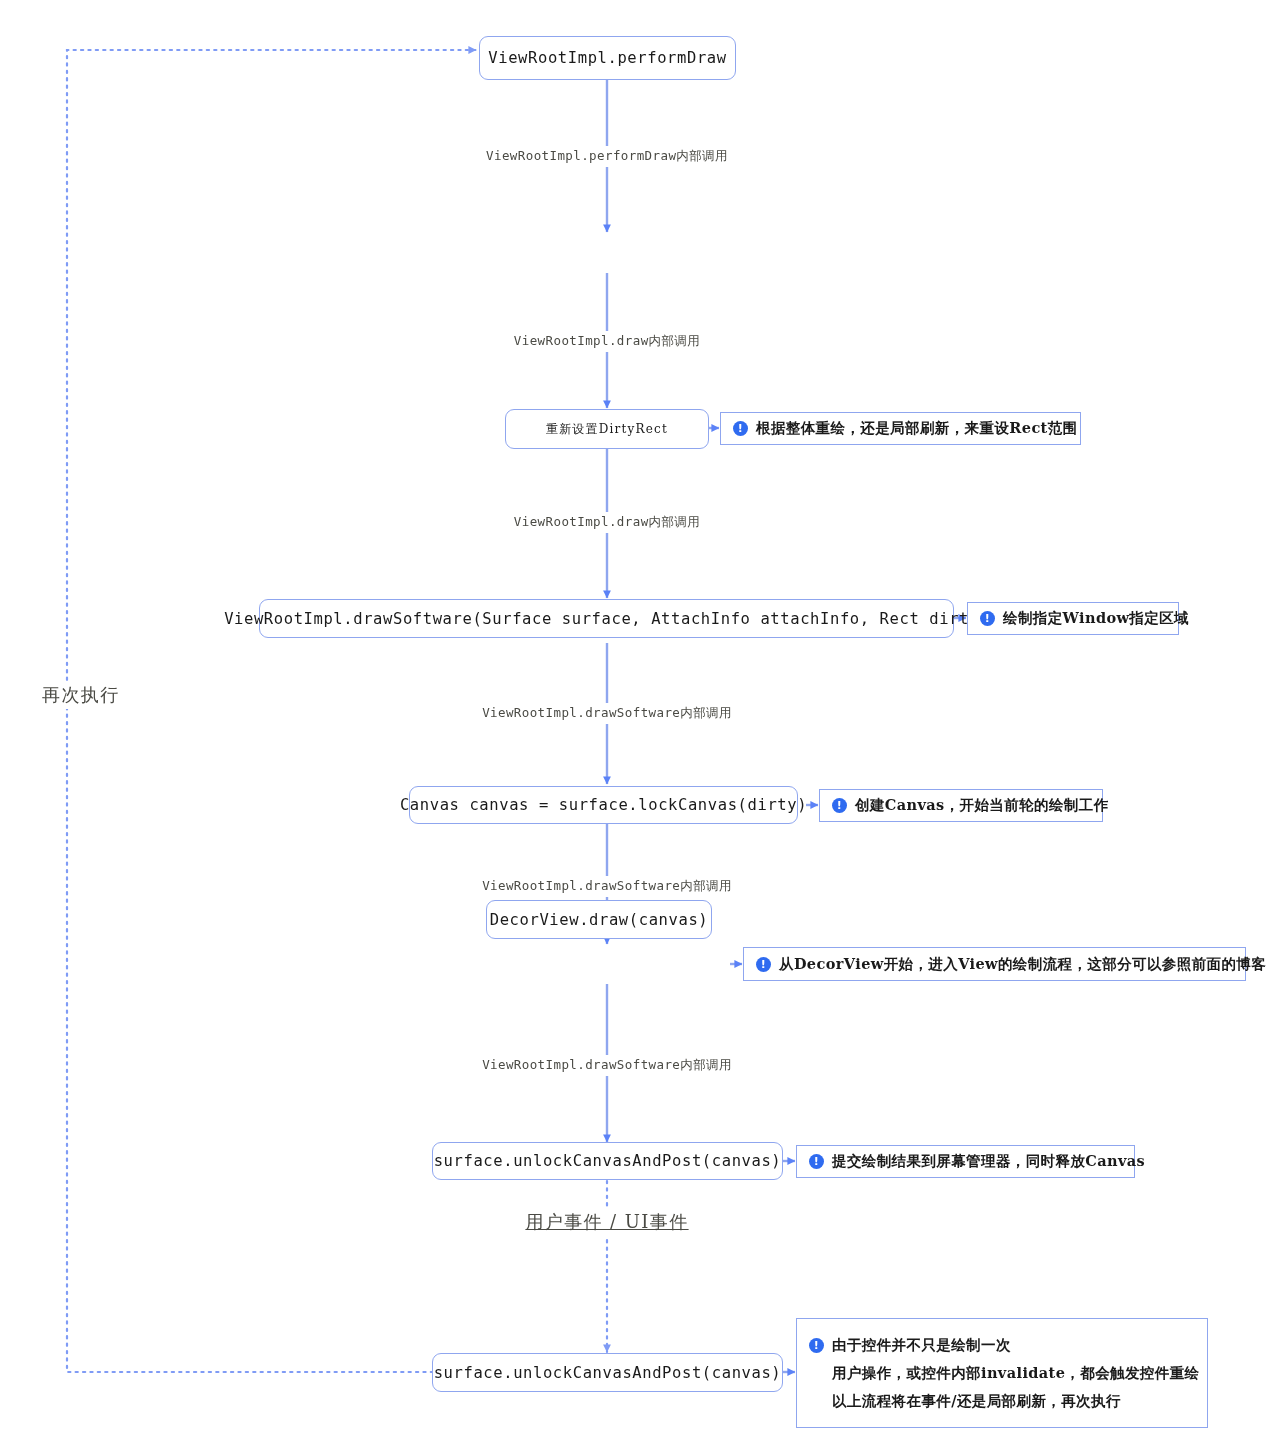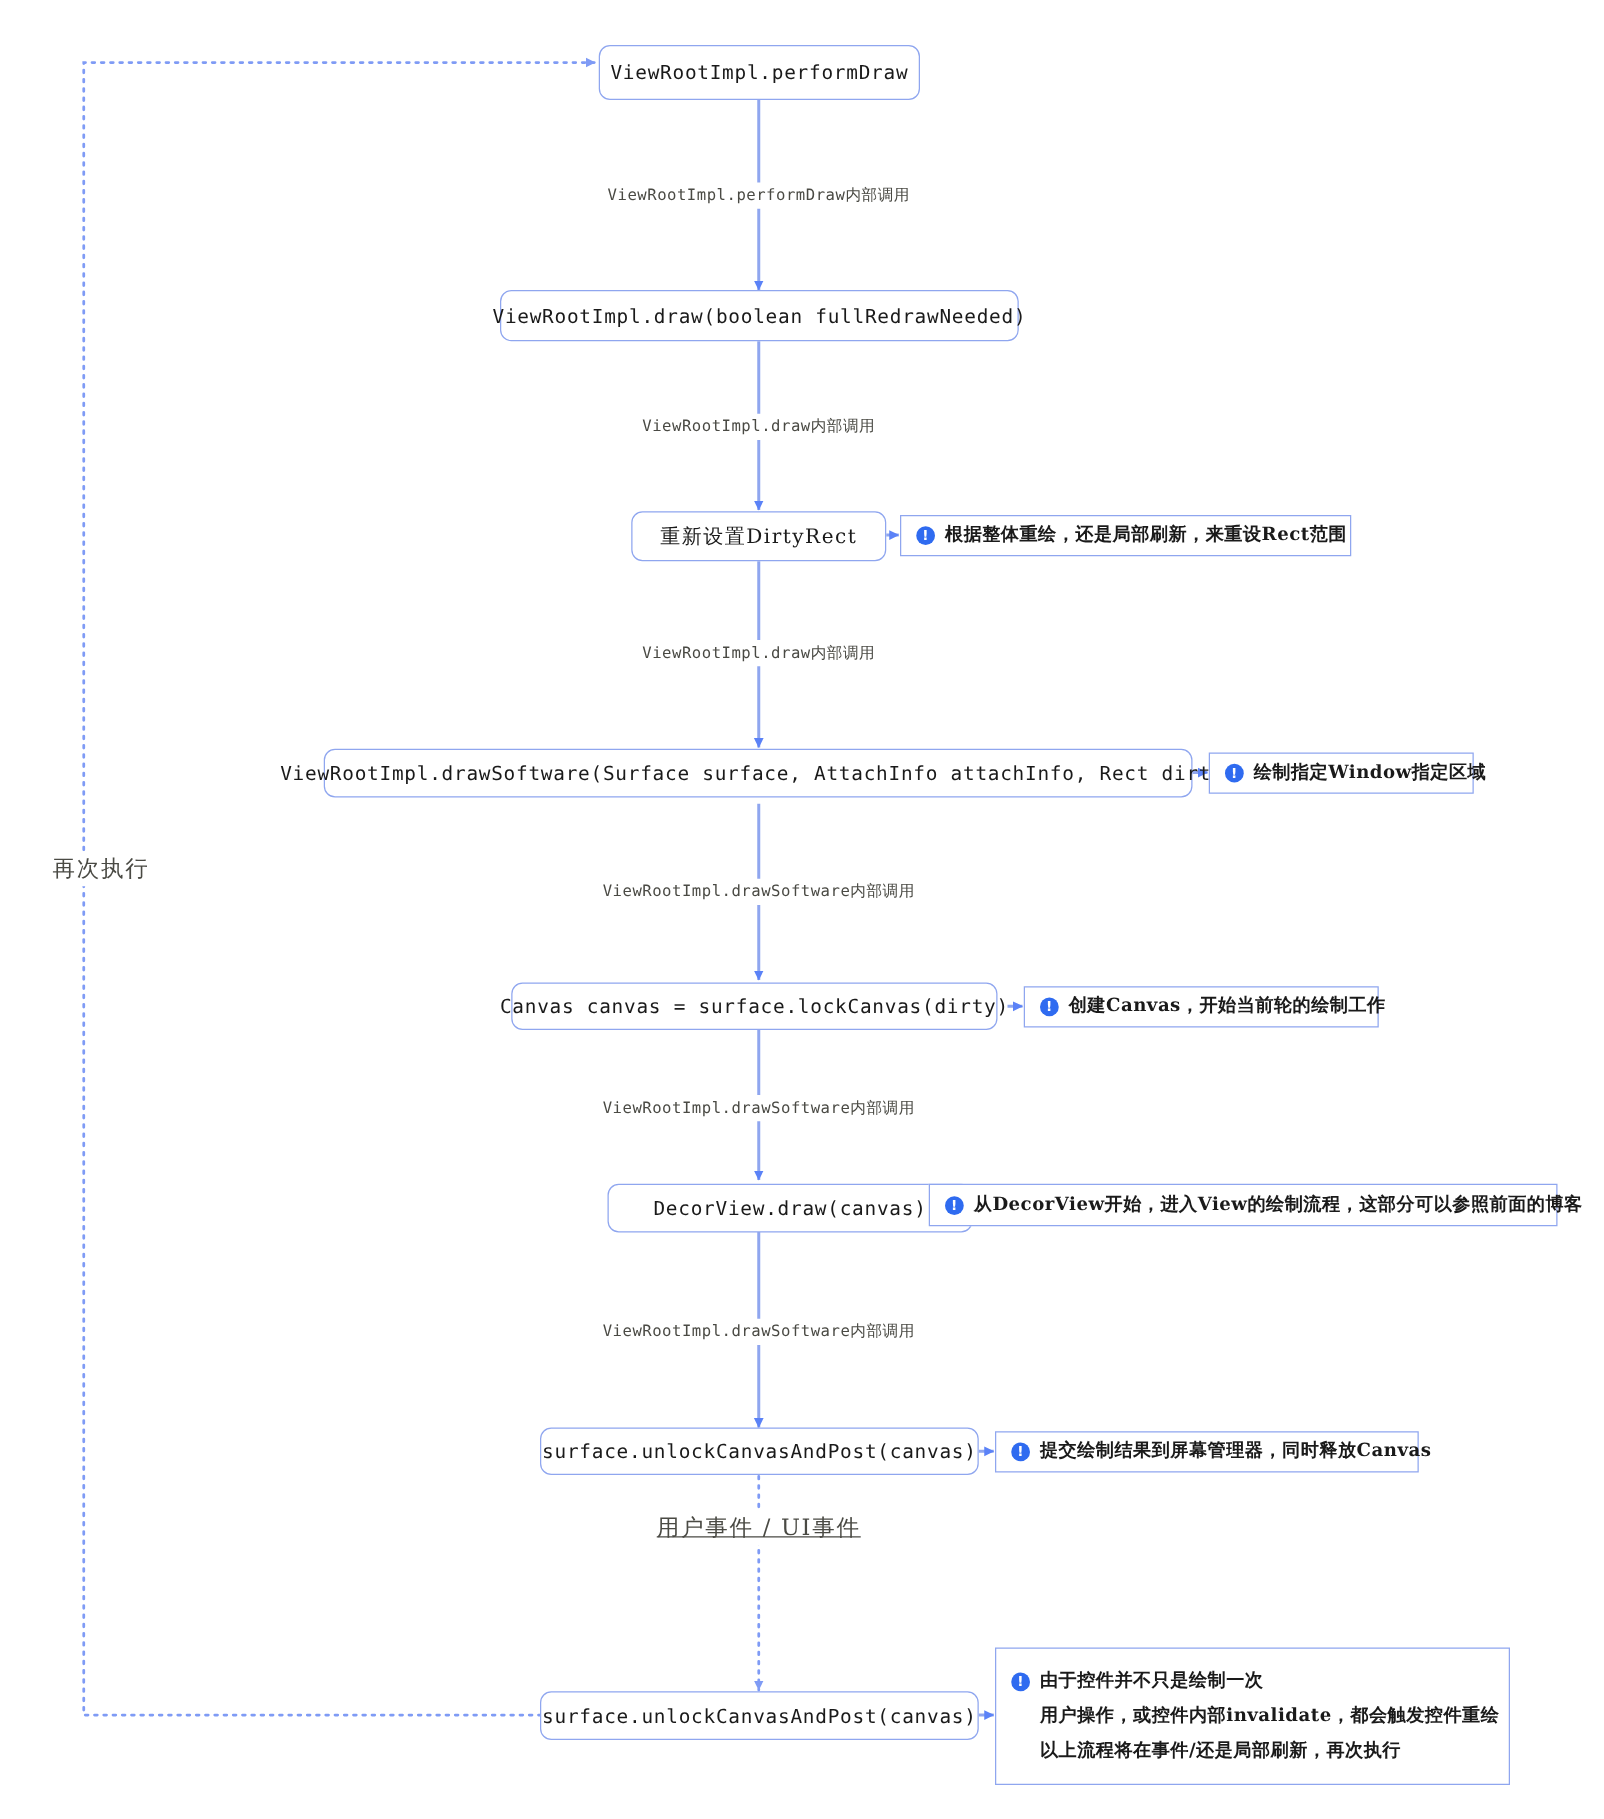--- a/index.html
+++ b/index.html
@@ -39,21 +39,21 @@
     font-family: "DejaVu Sans Mono", "Liberation Mono", monospace;
     font-size: 15.5px;
     letter-spacing: 0.6px;
     color: #1a1a1a;
     white-space: nowrap;
     z-index: 3;
     text-align: center;
   }
   .node.cjk {
     font-family: "DejaVu Serif", "Liberation Serif", serif;
-    font-size: 16px;
+    font-size: 12px;
     letter-spacing: 1.2px;
   }
 
   
   .note {
     position: absolute;
     box-sizing: border-box;
     border: 1.3px solid #8fa6ef;
     background: #ffffff;
     display: flex;
@@ -156,29 +156,28 @@
       <path d="M783,1372 L795,1372"></path>
     </g>
 
     <path d="M607,1181 L607,1352" stroke="#7f9bf5" stroke-width="2.2" fill="none" stroke-dasharray="2.2 5.2" stroke-linecap="round" marker-end="url(#ahd)"></path>
 
     <path d="M433,1372 L67,1372 L67,50 L476,50" stroke="#7f9bf5" stroke-width="2.2" fill="none" stroke-dasharray="2.2 5.2" stroke-linecap="round" marker-end="url(#ahd)"></path>
   </svg>
 
   <div class="node" style="left:479px;  top:36px;  width:257px; height:44px;">ViewRootImpl.performDraw</div>
 
-  <div class="node" style="left:400px;  top:232px; width:415px; height:41px;">ViewRootImpl.draw(boolean fullRedrawNeeded)</div>
 
   <div class="node cjk" style="left:505px; top:409px; width:204px; height:40px;">重新设置DirtyRect</div>
 
   <div class="node" style="left:259px;  top:599px; width:695px; height:39px;">ViewRootImpl.drawSoftware(Surface surface, AttachInfo attachInfo, Rect dirty)</div>
 
   <div class="node" style="left:409px;  top:786px; width:389px; height:38px;">Canvas canvas = surface.lockCanvas(dirty)</div>
 
-  <div class="node" style="left:486px;  top:947px; width:292px; height:39px;">DecorView.draw(canvas)</div>
+  <div class="node" style="left:486px;  top:900px; width:226px; height:39px;">DecorView.draw(canvas)</div>
 
   <div class="node" style="left:432px;  top:1142px; width:351px; height:38px;">surface.unlockCanvasAndPost(canvas)</div>
 
   <div class="node" style="left:432px;  top:1353px; width:351px; height:39px;">surface.unlockCanvasAndPost(canvas)</div>
 
   <div class="note" style="left:720px; top:412px; width:361px; height:33px;">
     <div class="note-lines">
       <div class="note-line">
         <span class="info-icon">!</span>
         <span>根据整体重绘，还是局部刷新，来重设Rect范围</span>

